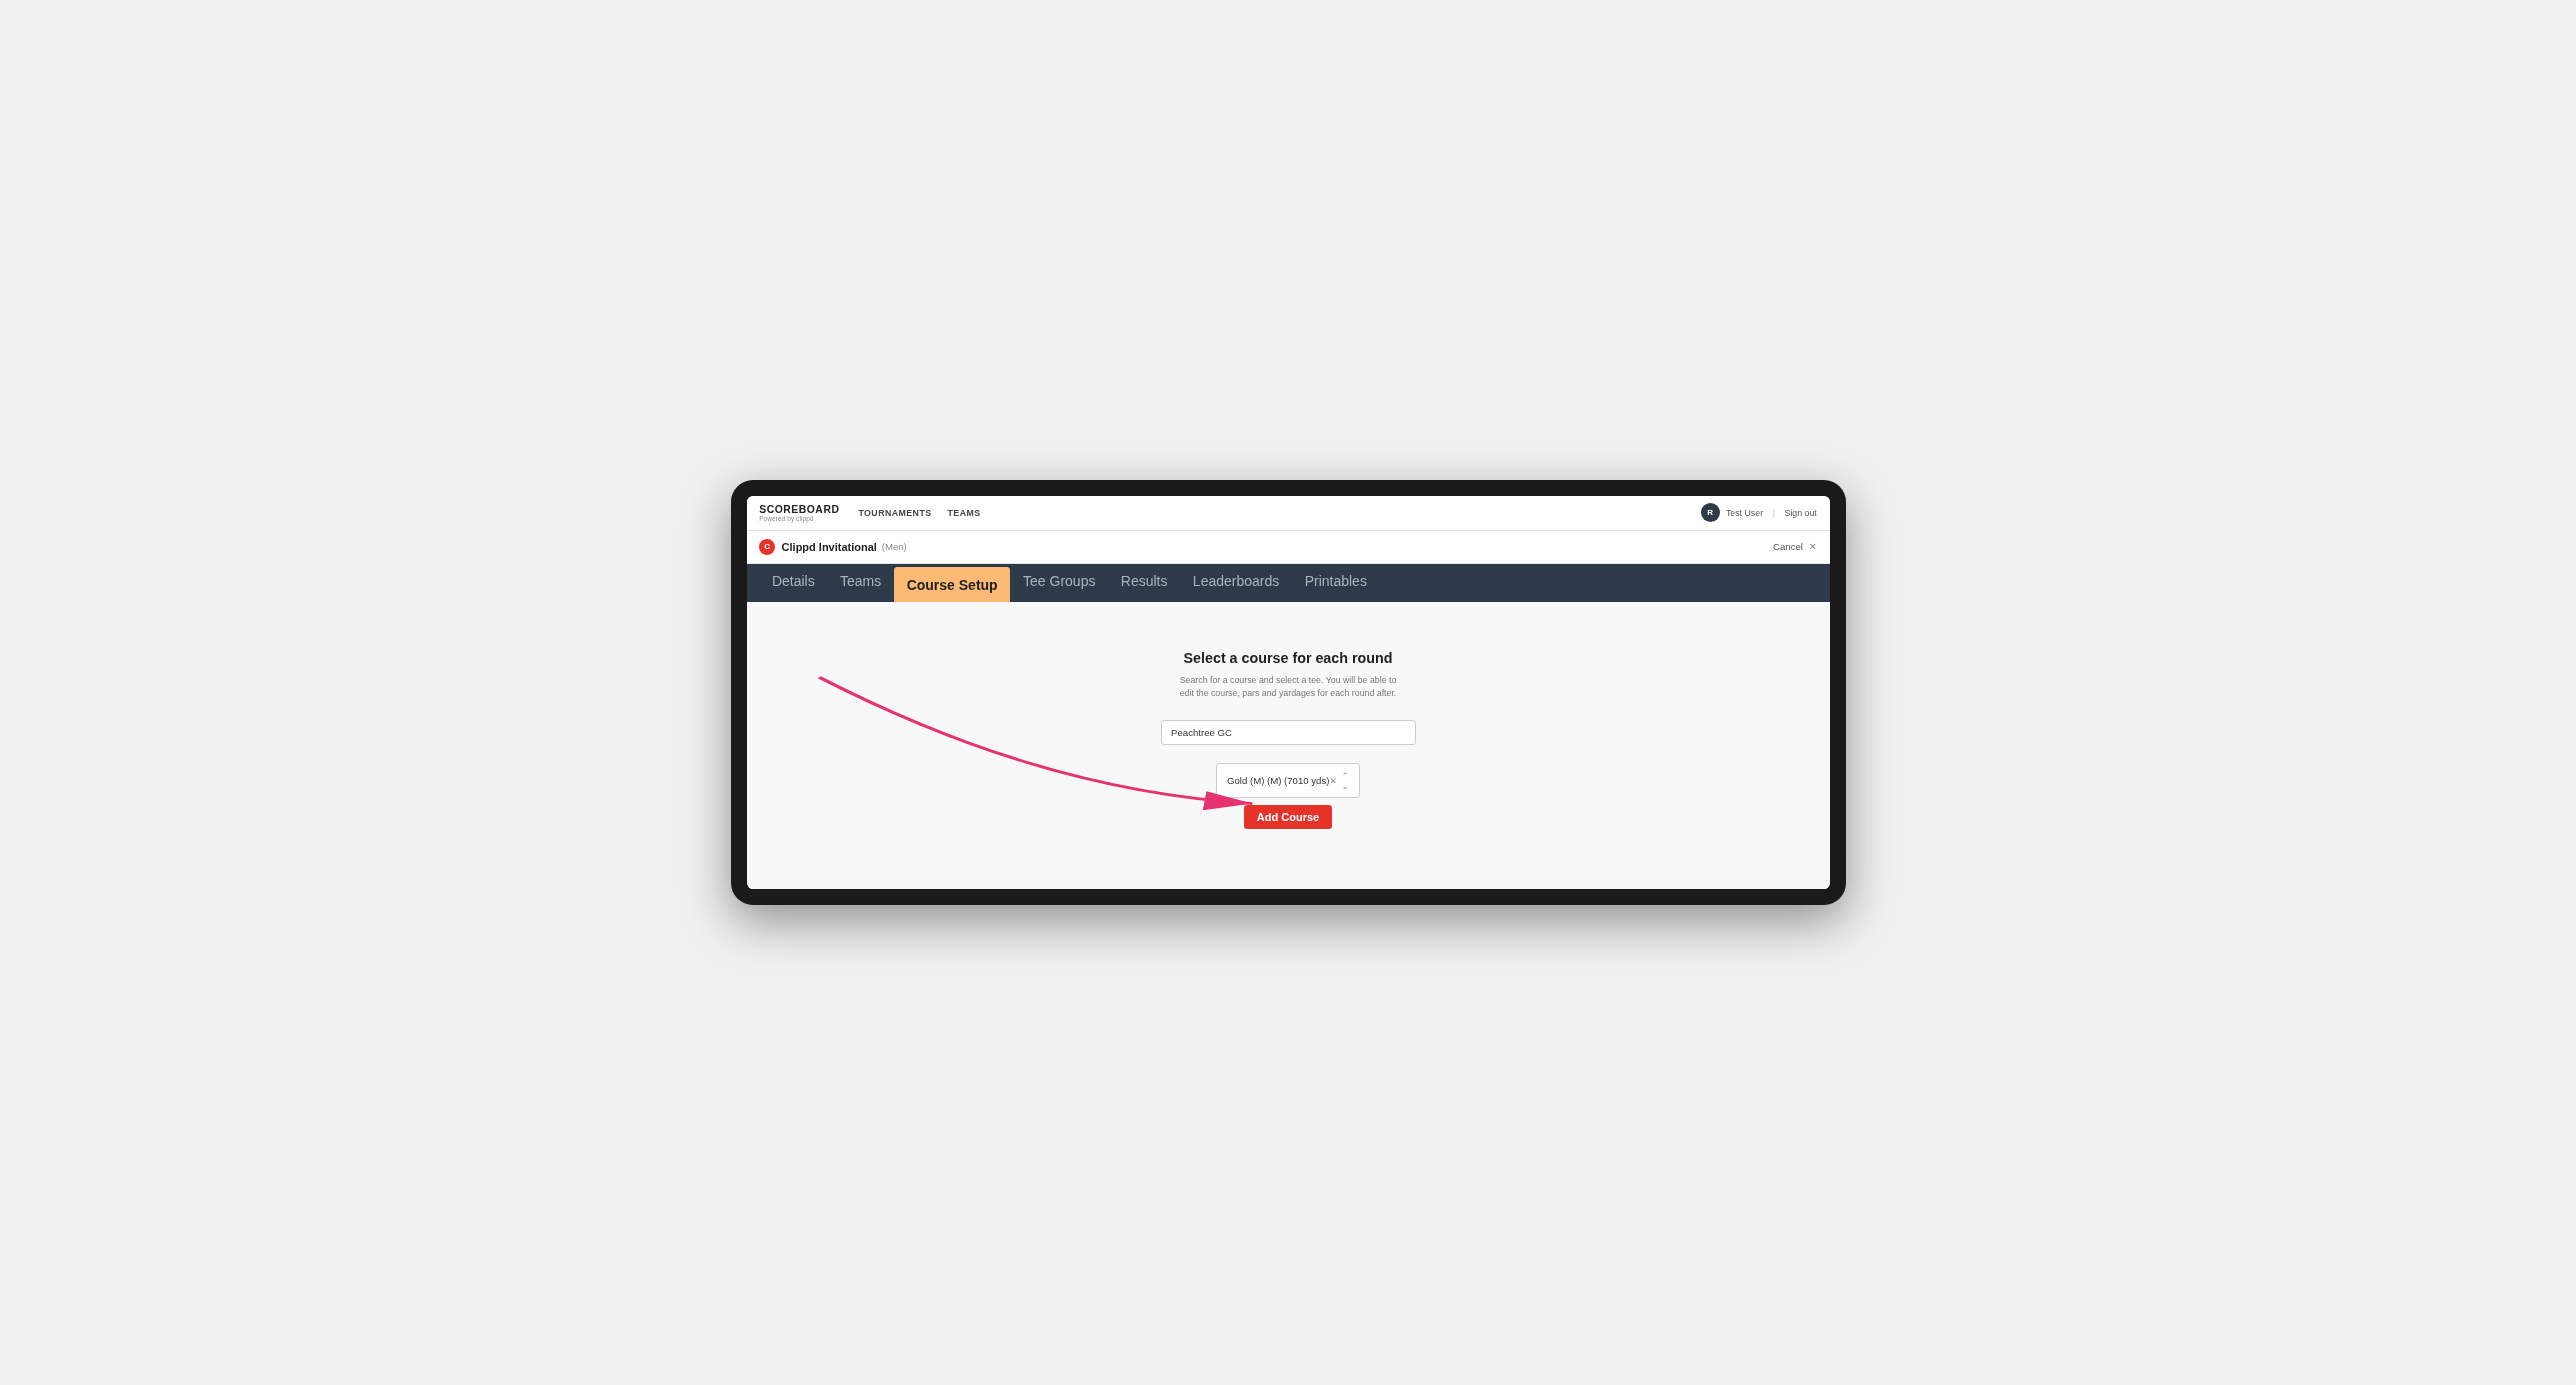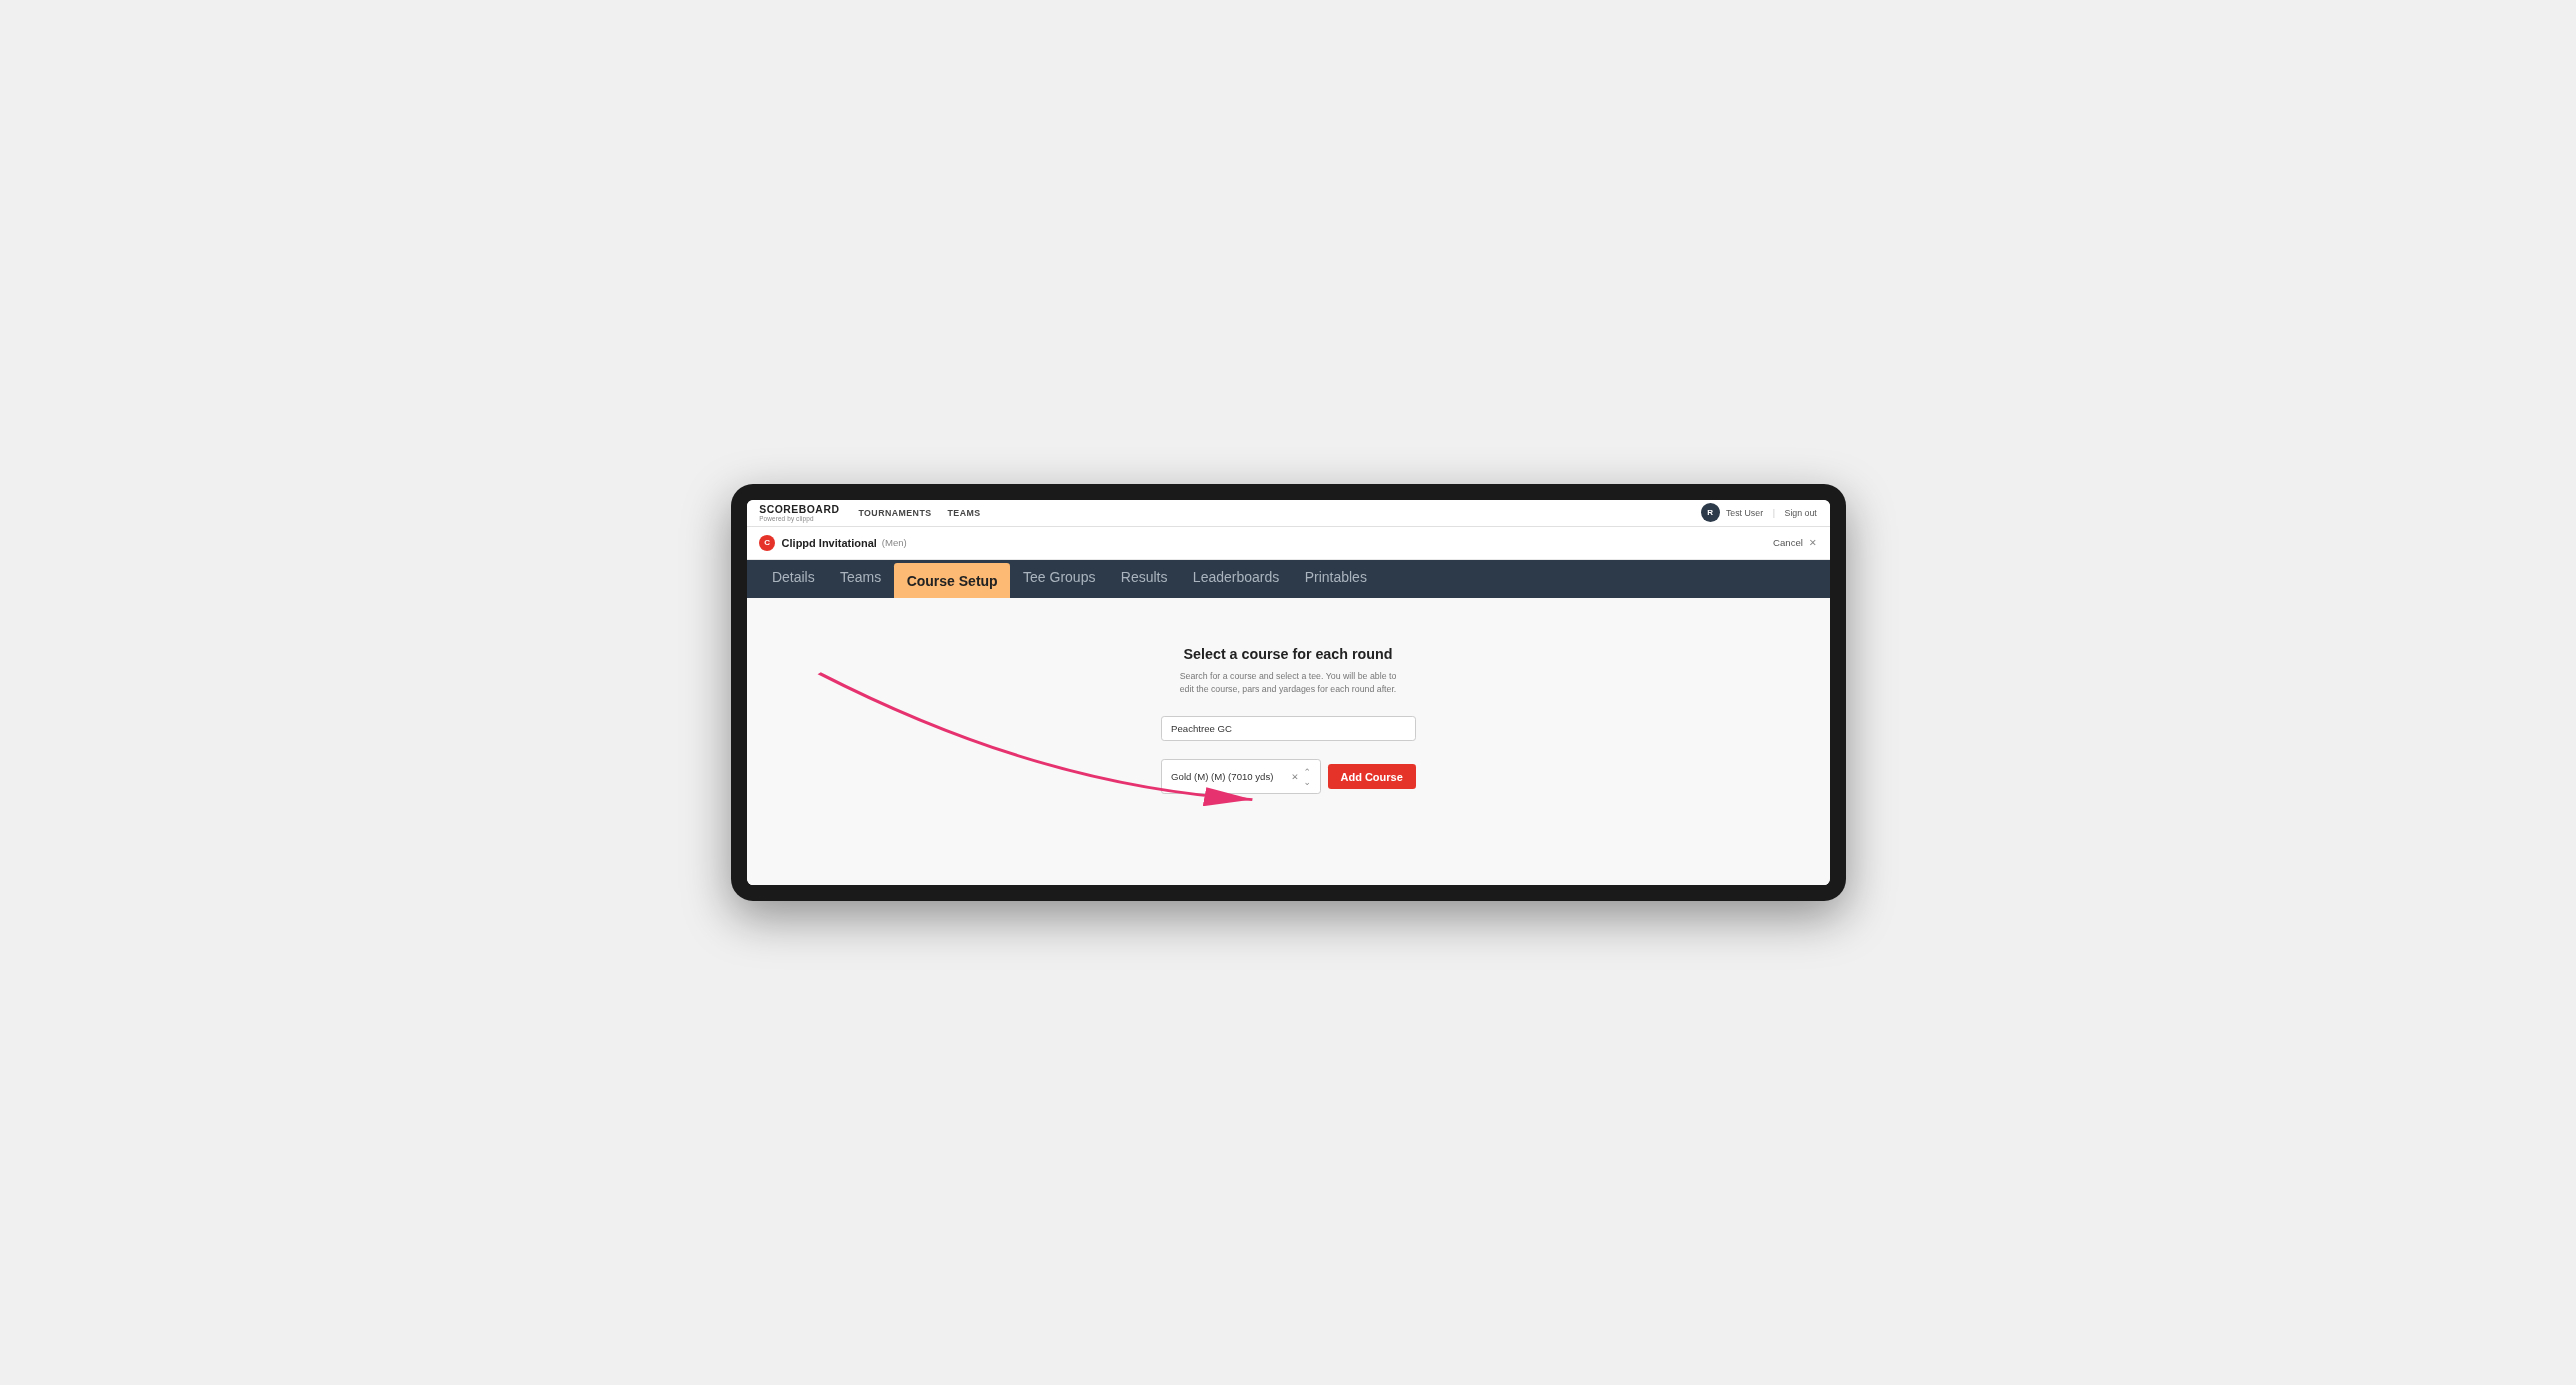--- a/index.html
+++ b/index.html
@@ -52,21 +52,21 @@
       position: relative;
     }
 
     
     .app-navbar {
       background: #fff;
       border-bottom: 0.8px solid #e0e0e0;
       display: flex;
       align-items: center;
       padding: 0 12.7px;
-      height: 27px;
+      height: 35px;
     }
 
     .brand {
       display: flex;
       flex-direction: column;
       margin-right: 19px;
     }
     .brand-name {
       font-size: 10.4px;
       font-weight: 700;
@@ -224,20 +224,21 @@
       font-size: 9.6px;
       color: #333;
       outline: none;
       background: #fff;
     }
 
     .tee-select-row {
       display: flex;
       align-items: center;
       gap: 6.4px;
+      flex-direction: column;
     }
 
     .tee-select {
       flex: 1;
       border: 0.8px solid #ccc;
       border-radius: 3.2px;
       padding: 6.4px 9.6px;
       font-size: 9.6px;
       color: #333;
       background: #fff;

